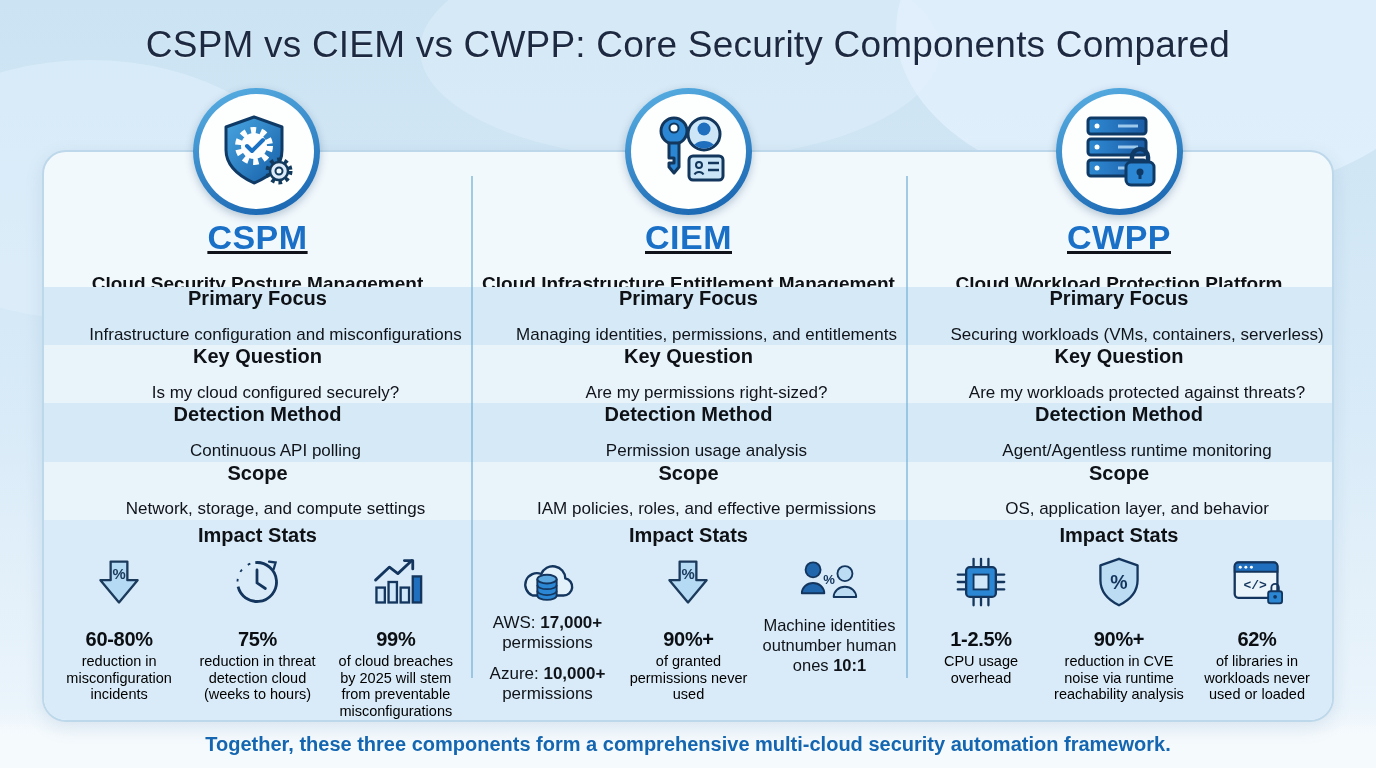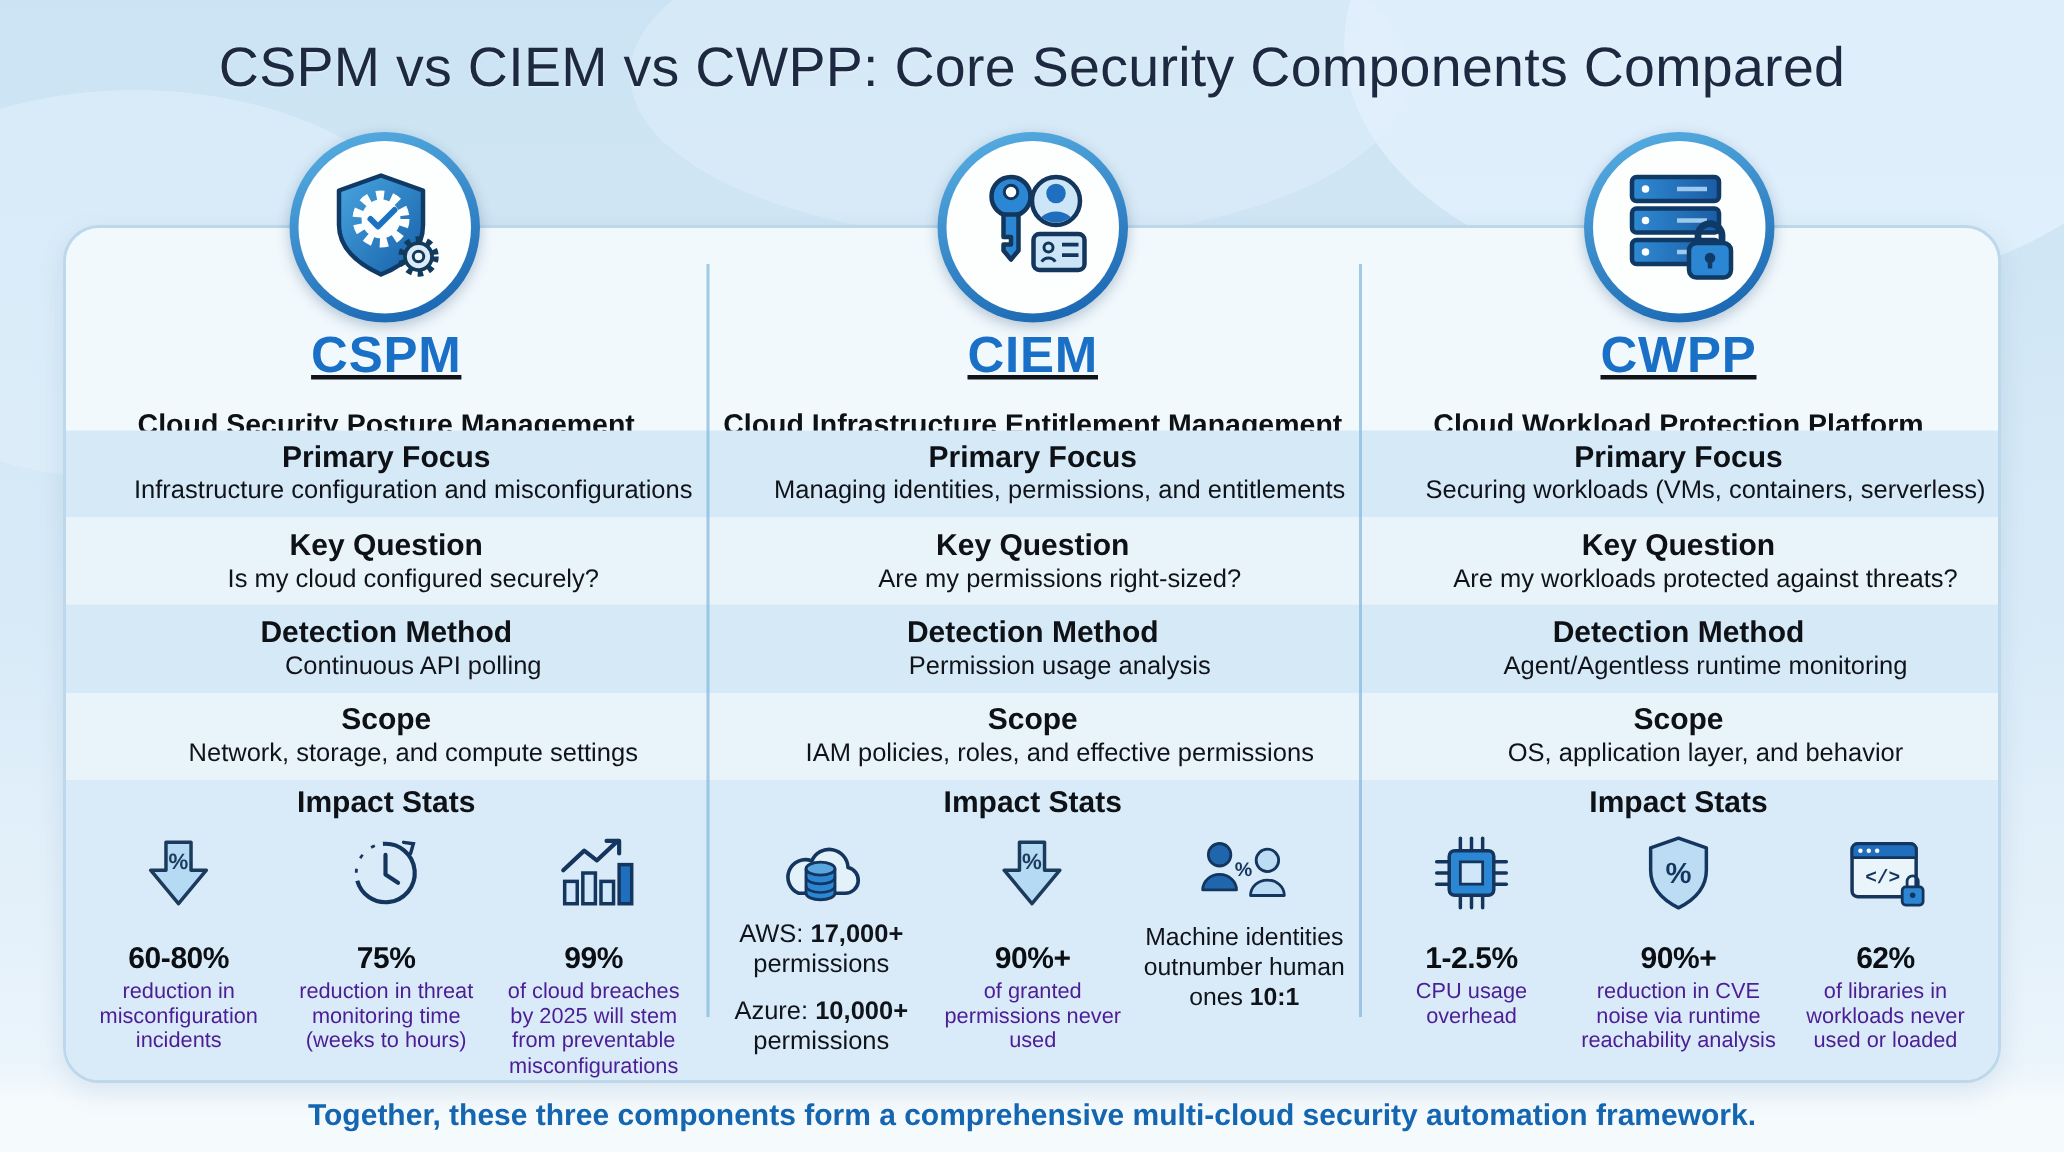--- a/index.html
+++ b/index.html
@@ -35,33 +35,33 @@
   .vdiv{position:absolute;top:24px;width:2px;height:502px;background:var(--divider);opacity:.7;z-index:2;}
   .vdiv.d1{left:427px;} .vdiv.d2{left:862px;}
   .grid-row{display:flex;width:100%;}
   .cell{width:427px;text-align:center;}
   .cell.c2w{width:435px;} .cell.c3w{width:426px;}
   .head-row{height:135px;text-decoration:underline;}
   .head-cell{padding-top:68px;}
   .acronym{font-size:34px;font-weight:800;color:var(--accent);letter-spacing:.5px;line-height:1.05;}
   .fullname{font-size:19px;font-weight:700;color:#0e1116;margin-top:17px;}
   .band{height:60px;}
-  .band .cell{display:flex;flex-direction:column;justify-content:center;gap:1px;}
+  .band .cell{display:flex;flex-direction:column;justify-content:space-between;gap:1px;}
   .band.dark{background:var(--band_dark);}
   .band.light{background:var(--band_light);}
   .row-label{font-size:20px;font-weight:700;color:#0e1116;line-height:1.1;}
   .row-value{font-size:17px;color:#10141a;line-height:1.2;padding-left:36px;}
   .impact{flex:1;background:var(--impact_band);}
   .impact-cell{padding-top:4px;}
   .impact-title{font-size:20px;font-weight:700;color:#0e1116;text-align:center;}
   .stats-row{display:flex;justify-content:space-around;align-items:flex-start;padding:6px 6px 0;}
   .stat{width:33%;text-align:center;padding:0 2px;}
   .stat-icon{height:58px;display:flex;align-items:center;justify-content:center;}
   .stat-value{font-size:20px;font-weight:800;color:#0b0e12;margin-top:17px;letter-spacing:-.3px;}
-  .stat-caption{font-size:14.5px;line-height:1.16;color:#4c1d95;margin-top:2px;}
+  .stat-caption{font-size:14.5px;line-height:1.16;color:#000000;margin-top:2px;}
   .line-group{margin-top:2px;font-size:17px;line-height:1.2;}
   .line-group + .line-group{margin-top:10px;}
   .line-main b{font-weight:800;}
   .caption-rich{font-size:16.5px;line-height:1.22;color:#10141a;margin-top:4px;}
   .caption-rich b{font-weight:800;}
   .badge{
     position:absolute;top:88px;width:127px;height:127px;border-radius:50%;
     background:linear-gradient(160deg,#5ab2e4,#1560ae);
     box-shadow:0 3px 9px rgba(20,60,100,.28);
     display:flex;align-items:center;justify-content:center;z-index:5;
@@ -179,21 +179,21 @@
         <div class="stat">
           <div class="stat-icon">
             <svg width="52" height="52" viewBox="0 0 56 56">
               <circle cx="28" cy="28" r="21" fill="none" stroke="#14365e" stroke-width="3" stroke-dasharray="95 37" transform="rotate(-95 28 28)"></circle>
               <circle cx="28" cy="28" r="21" fill="none" stroke="#14365e" stroke-width="2" stroke-dasharray="3 8"></circle>
               <path d="M28 15 V29 L37 35" stroke="#14365e" stroke-width="3" fill="none" stroke-linecap="round" stroke-linejoin="round"></path>
               <path d="M41 6 l7 1 -2 7" stroke="#14365e" stroke-width="2.5" fill="none" stroke-linecap="round"></path>
             </svg>
           </div>
           <div class="stat-value">75%</div>
-          <div class="stat-caption">reduction in threat monitoring time (weeks to hours)</div>
+          <div class="stat-caption">reduction in threat detection cloud (weeks to hours)</div>
         </div>
         <div class="stat">
           <div class="stat-icon">
             <svg width="54" height="50" viewBox="0 0 58 52">
               <path d="M7 24 L22 10 L31 17 L46 3" stroke="#14365e" stroke-width="3" fill="none" stroke-linejoin="round" stroke-linecap="round"></path>
               <path d="M38 3 h9 v9" stroke="#14365e" stroke-width="3" fill="none" stroke-linejoin="round" stroke-linecap="round"></path>
               <rect x="8" y="32" width="9" height="16" fill="#cfe7f8" stroke="#14365e" stroke-width="2.5"></rect>
               <rect x="21" y="26" width="9" height="22" fill="#cfe7f8" stroke="#14365e" stroke-width="2.5"></rect>
               <rect x="34" y="32" width="9" height="16" fill="#cfe7f8" stroke="#14365e" stroke-width="2.5"></rect>
               <rect x="47" y="20" width="9" height="28" fill="#1f6fbe" stroke="#14365e" stroke-width="2.5"></rect>

